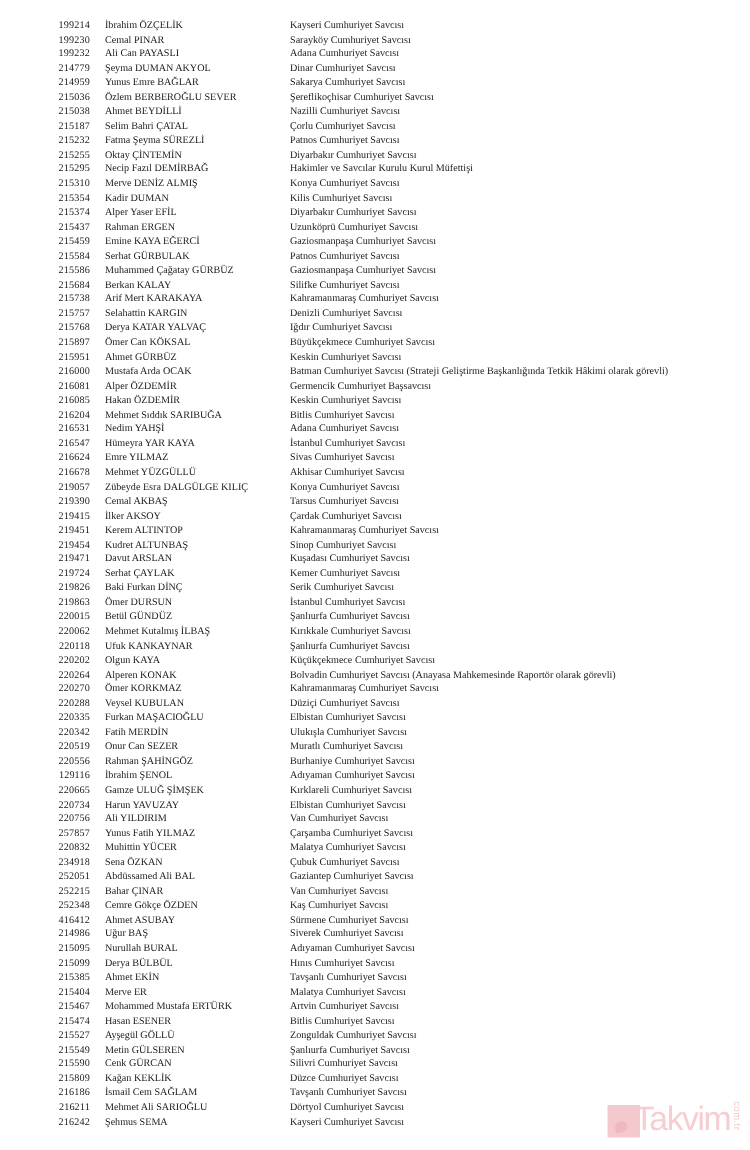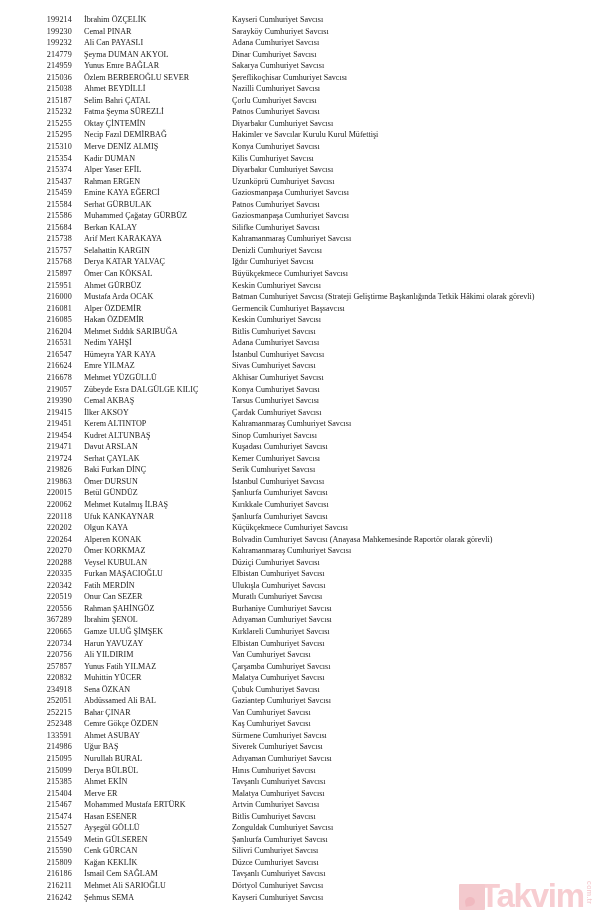--- a/index.html
+++ b/index.html
@@ -87,22 +87,22 @@
     left: 6px;
     bottom: 4px;
     width: 10px;
     height: 9px;
     background: #f0b9bf;
     border-radius: 50% 50% 50% 0;
     transform: rotate(-10deg);
   }
   .wm-word {
     font-family: "Liberation Sans", "DejaVu Sans", sans-serif;
-    font-weight: bold;
-    font-size: 33px;
+    font-weight: normal;
+    font-size: 27px;
     line-height: 33px;
     color: #f7cdd1;
     letter-spacing: -1.2px;
   }
   .wm-tld {
     font-family: "Liberation Sans", "DejaVu Sans", sans-serif;
     font-size: 7.5px;
     color: #f3c3c8;
     writing-mode: vertical-rl;
     letter-spacing: 0.4px;
@@ -369,21 +369,21 @@
       <span class="col-id">220519</span>
       <span class="col-name">Onur Can SEZER</span>
       <span class="col-post">Muratlı Cumhuriyet Savcısı</span>
     </div>
     <div class="row">
       <span class="col-id">220556</span>
       <span class="col-name">Rahman ŞAHİNGÖZ</span>
       <span class="col-post">Burhaniye Cumhuriyet Savcısı</span>
     </div>
     <div class="row">
-      <span class="col-id">367289</span>
+      <span class="col-id">129116</span>
       <span class="col-name">İbrahim ŞENOL</span>
       <span class="col-post">Adıyaman Cumhuriyet Savcısı</span>
     </div>
     <div class="row">
       <span class="col-id">220665</span>
       <span class="col-name">Gamze ULUĞ ŞİMŞEK</span>
       <span class="col-post">Kırklareli Cumhuriyet Savcısı</span>
     </div>
     <div class="row">
       <span class="col-id">220734</span>
@@ -419,21 +419,21 @@
       <span class="col-id">252215</span>
       <span class="col-name">Bahar ÇINAR</span>
       <span class="col-post">Van Cumhuriyet Savcısı</span>
     </div>
     <div class="row">
       <span class="col-id">252348</span>
       <span class="col-name">Cemre Gökçe ÖZDEN</span>
       <span class="col-post">Kaş Cumhuriyet Savcısı</span>
     </div>
     <div class="row">
-      <span class="col-id">133591</span>
+      <span class="col-id">416412</span>
       <span class="col-name">Ahmet ASUBAY</span>
       <span class="col-post">Sürmene Cumhuriyet Savcısı</span>
     </div>
     <div class="row">
       <span class="col-id">214986</span>
       <span class="col-name">Uğur BAŞ</span>
       <span class="col-post">Siverek Cumhuriyet Savcısı</span>
     </div>
     <div class="row">
       <span class="col-id">215095</span>

